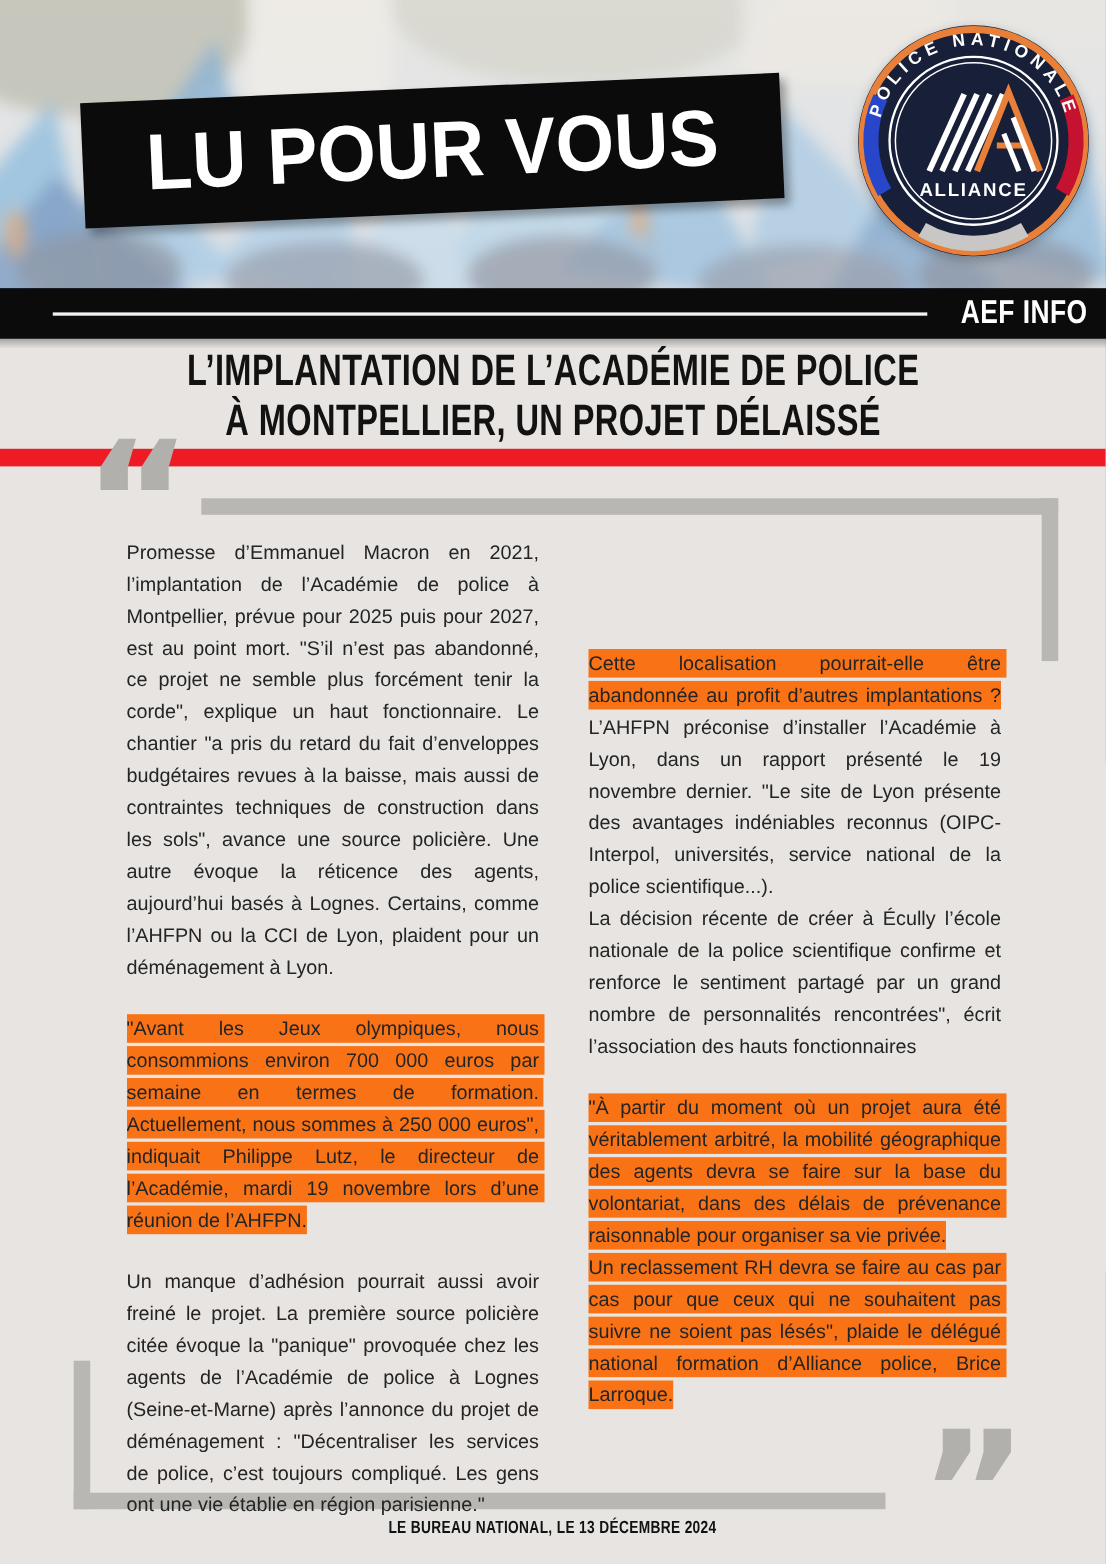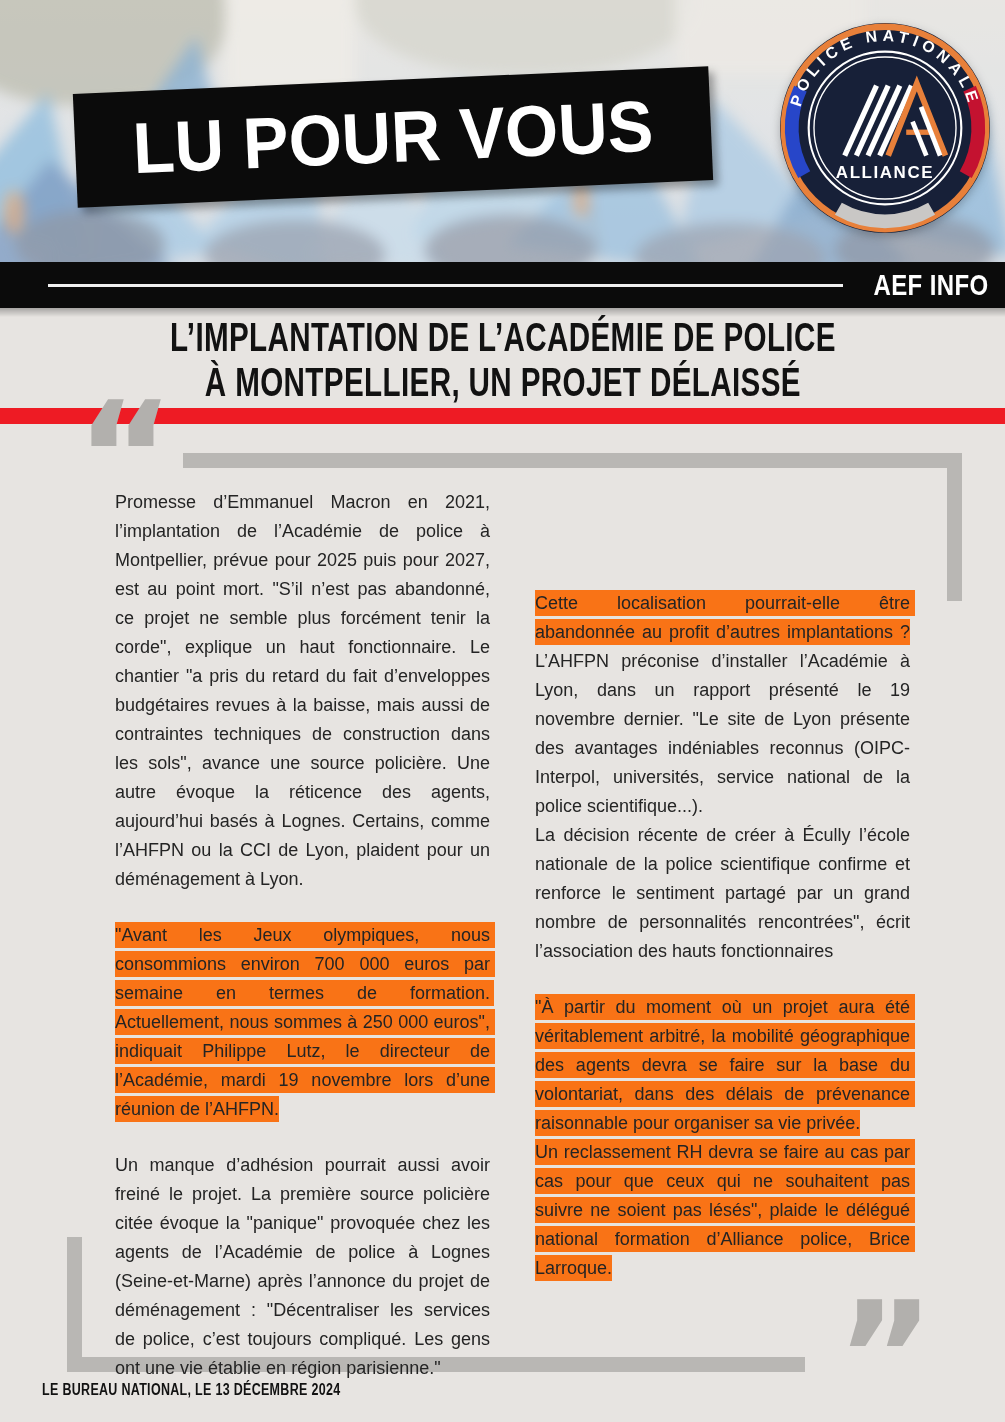--- a/index.html
+++ b/index.html
@@ -56,21 +56,21 @@
 
   
   .columns{position:absolute;left:115px;top:488px;width:795px;display:flex;gap:45px;align-items:center;}
   .col{width:375px;font-size:18px;line-height:29px;color:#242424;text-align:justify;
        hyphens:none;}
   .para{margin:0 0 27px 0;white-space:pre-wrap;}
   .para:last-child{margin-bottom:0;}
   mark{background:#f97316;color:inherit;padding:3px 0;}
 
   
-  .footer{position:absolute;left:0;top:1381px;width:1005px;text-align:left;}
+  .footer{position:absolute;left:0;top:1381px;width:1005px;text-align:center;}
   .footer span{display:inline-block;font-size:16px;font-weight:bold;color:#121212;
                transform:scaleX(.78);letter-spacing:.4px;white-space:nowrap;}
 </style>
 </head>
 <body>
 
 <div class="page">
 
   <div class="hero">
     <div class="hero-bg">

